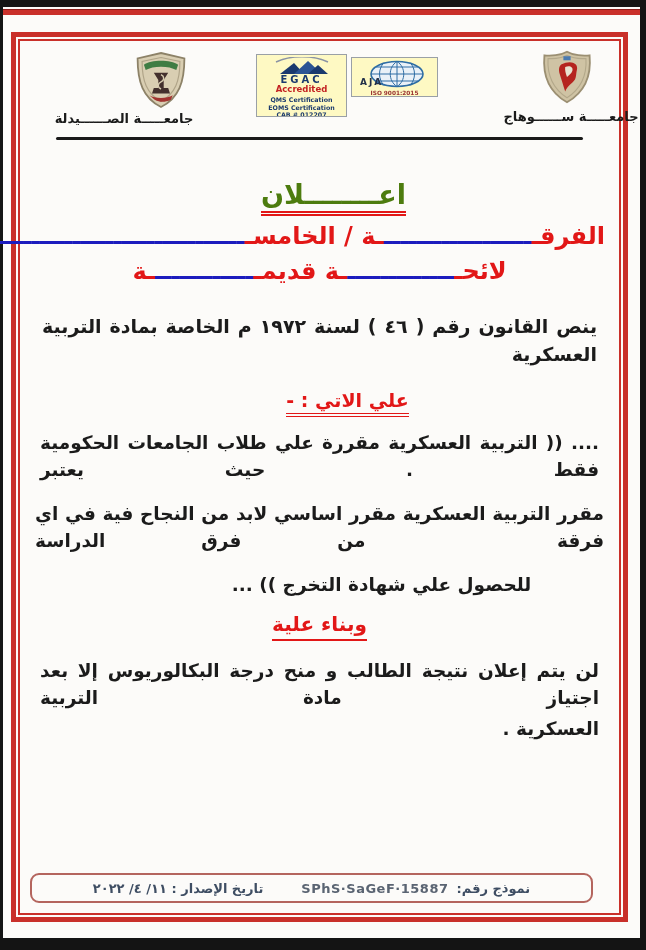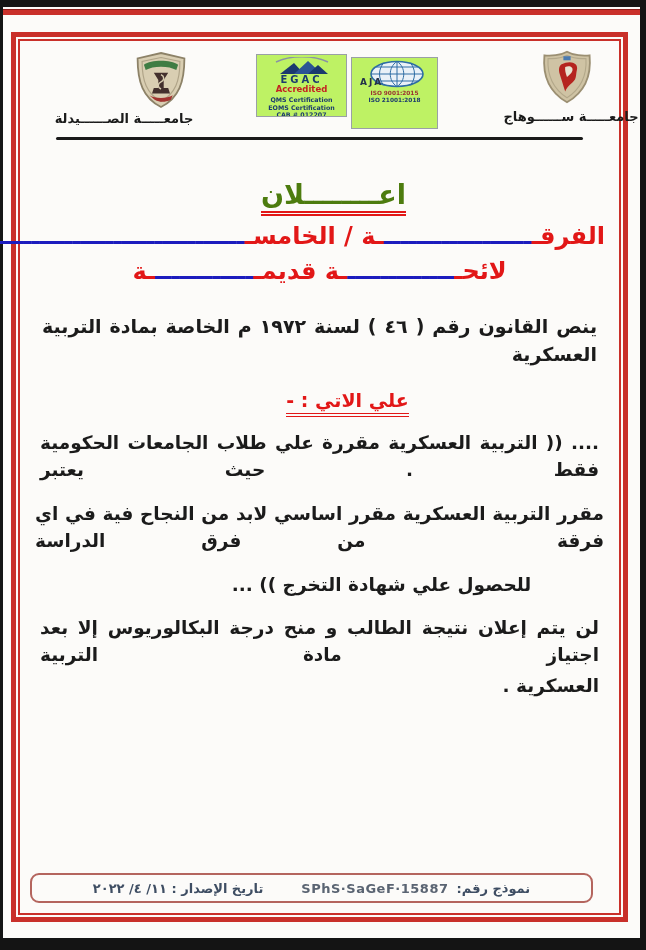--- a/index.html
+++ b/index.html
@@ -26,21 +26,21 @@
     padding:8px 14px 0 14px;direction:rtl;
   }
   
   .logos{position:relative;height:82px;direction:ltr;}
   .logos .abs{position:absolute;}
   .org-label{
     font-weight:bold;font-size:13px;color:#1b1b1b;white-space:nowrap;
     text-align:center;
   }
   .accr-box{
-    box-sizing:border-box;background:#bef264;border:1px solid #9aa0a6;
+    box-sizing:border-box;background:#fef9c3;border:1px solid #9aa0a6;
     text-align:center;overflow:hidden;
   }
   .egac-name{font-size:10px;font-weight:bold;letter-spacing:3px;color:#1b3a6e;line-height:10px;}
   .egac-accredited{font-size:8.5px;font-weight:bold;color:#c32222;line-height:9px;margin-bottom:2px;}
   .egac-line{font-size:6.3px;font-weight:bold;color:#1b3a6e;line-height:7.5px;white-space:nowrap;}
   .aja-name{font-size:9px;font-weight:bold;letter-spacing:2px;color:#24324a;line-height:9px;}
   .aja-line1{font-size:5.8px;font-weight:bold;color:#993030;line-height:7px;white-space:nowrap;}
   .aja-line2{font-size:5.8px;font-weight:bold;color:#1b3a6e;line-height:7px;white-space:nowrap;}
   .separator{
     height:3px;background:#1a1a1a;border-radius:2px;
@@ -125,21 +125,21 @@
             <path d="M22 17 L36 4 L50 17 Z" fill="#2c5494"></path>
             <path d="M36 17 L46 8 L56 17 Z" fill="#1b3a6e"></path>
           </svg>
           <div class="egac-name">EGAC</div>
           <div class="egac-accredited">Accredited</div>
           <div class="egac-line">QMS Certification</div>
           <div class="egac-line">EOMS Certification</div>
           <div class="egac-line">CAB # 012207</div>
         </div>
 
-        <div class="abs accr-box" style="left:317px;top:8px;width:87px;height:72px;padding-top:2px;">
+        <div class="abs accr-box" style="left:317px;top:8px;width:87px;height:40px;padding-top:2px;">
           <svg width="62" height="30" viewBox="0 0 62 30" style="display:block;margin:0 auto;">
             <ellipse cx="33" cy="14" rx="26" ry="12.5" fill="#eaf1f8" stroke="#2e6da4" stroke-width="1.6"></ellipse>
             <path d="M7 14 h52 M12 7 h42 M12 21 h42 M33 1.5 v25" fill="none" stroke="#2e6da4" stroke-width="1"></path>
             <path d="M20 2.5 C14 9 14 19 20 25.5 M46 2.5 C52 9 52 19 46 25.5" fill="none" stroke="#2e6da4" stroke-width="1"></path>
             <path d="M33 1.5 C24 7 24 21 33 26.5 M33 1.5 C42 7 42 21 33 26.5" fill="none" stroke="#2e6da4" stroke-width="1"></path>
           </svg>
           <div class="aja-name" style="text-align:left;padding-left:8px;margin-top:-12px;">AJA</div>
           <div class="aja-line1" style="margin-top:3px;">ISO 9001:2015</div>
           <div class="aja-line2">ISO 21001:2018</div>
         </div>
@@ -169,20 +169,23 @@
       <div class="law-line">ينص القانون رقم ( ٤٦ ) لسنة ١٩٧٢ م الخاصة بمادة التربية العسكرية</div>
 
       <div class="centerline following-line">
         <span class="following-text">علي الاتي : -</span>
       </div>
 
       <div class="bodyline just b1l1">.... (( التربية العسكرية مقررة علي طلاب الجامعات الحكومية فقط . حيث يعتبر</div>
       <div class="bodyline just b1l2">مقرر التربية العسكرية مقرر اساسي لابد من النجاح فية في اي فرقة  من فرق الدراسة</div>
       <div class="bodyline b1l3">للحصول علي شهادة التخرج )) ...</div>
 
+      <div class="centerline basis-line">
+        <span class="basis-text">وبناء علية</span>
+      </div>
 
       <div class="bodyline just b2l1">لن يتم إعلان نتيجة الطالب و منح درجة البكالوريوس إلا بعد اجتياز مادة التربية</div>
       <div class="bodyline b2l2">العسكرية .</div>
 
       <div class="form-box">
         <span>نموذج رقم:</span>
         <span class="form-code">SPhS·SaGeF·15887</span>
         <span class="form-gap"></span>
         <span>تاريخ الإصدار : ١١/ ٤/ ٢٠٢٢</span>
       </div>

